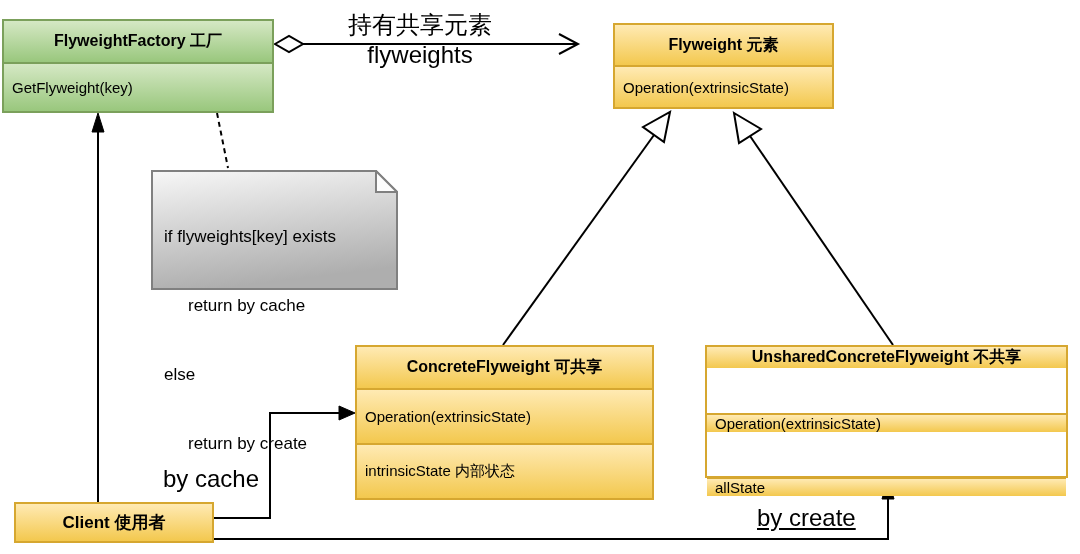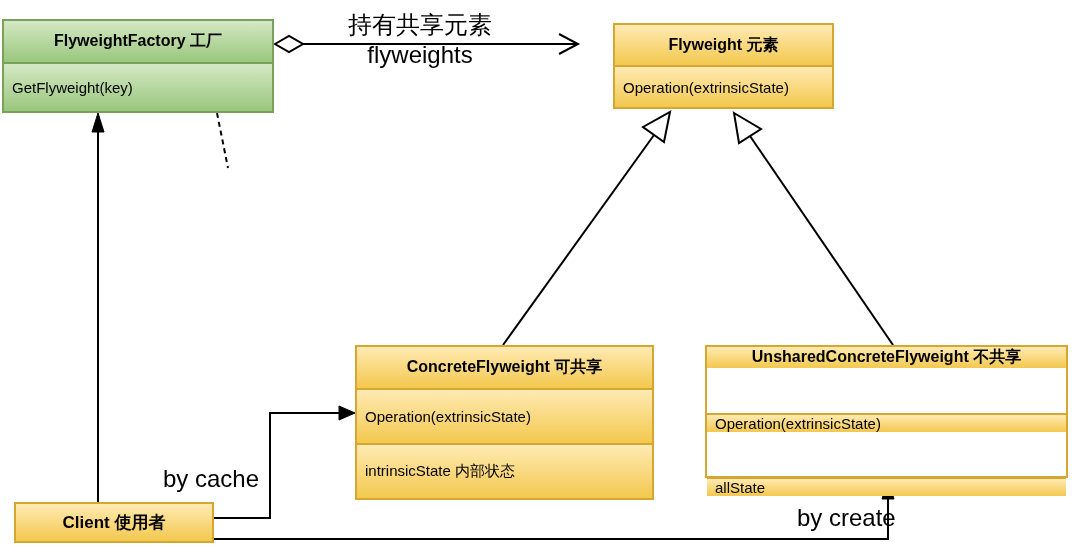--- a/index.html
+++ b/index.html
@@ -41,21 +41,21 @@
   .note{position:absolute;left:151px;top:170px;width:247px;height:120px;}
   .note svg{position:absolute;left:0;top:0;}
   .note-shape{fill:url(#noteGrad);stroke:var(--note-border,#808080);stroke-width:2;}
   .note-fold{fill:#fdfdfd;stroke:var(--note-border,#808080);stroke-width:2;}
   .note-text{position:absolute;left:13px;top:9px;font-size:17px;line-height:23px;white-space:pre;}
   .note-text .indent{padding-left:24px;}
 
   .edge-label{position:absolute;font-size:24px;}
   #lbl-aggregation{left:295px;top:9px;width:250px;text-align:center;}
   #lbl-by-cache{left:163px;top:433px;margin-top:32px;}
-  #lbl-by-create{left:797px;top:504px;}
+  #lbl-by-create{left:757px;top:504px;text-decoration:underline;}
 </style>
 </head>
 <body>
 
 <div class="canvas">
 
   <svg class="edges" viewBox="0 0 1080 554">
     <defs>
       <linearGradient id="noteGrad" x1="0" y1="0" x2="0.25" y2="1">
         <stop offset="0" stop-color="#f7f7f7"></stop>
@@ -118,18 +118,30 @@
   <div id="unshared" class="uml">
     <div class="hdr">UnsharedConcreteFlyweight 不共享</div>
     <div class="mem">Operation(extrinsicState)</div>
     <div class="mem">allState</div>
   </div>
 
   <div id="client" class="uml">
     <div class="hdr">Client 使用者</div>
   </div>
 
+  <div class="note">
+    <svg width="247" height="120" viewBox="0 0 247 120">
+      <path class="note-shape" d="M1,1 L225,1 L246,22 L246,119 L1,119 Z"></path>
+      <path class="note-fold" d="M225,1 L225,22 L246,22 Z"></path>
+    </svg>
+    <div class="note-text">
+      <div>if flyweights[key] exists</div>
+      <div class="indent">return by cache</div>
+      <div>else</div>
+      <div class="indent">return by create</div>
+    </div>
+  </div>
 
   <div id="lbl-aggregation" class="edge-label">持有共享元素 flyweights</div>
   <div id="lbl-by-cache" class="edge-label">by cache</div>
   <div id="lbl-by-create" class="edge-label">by create</div>
 
 </div>
 
 </body></html>

